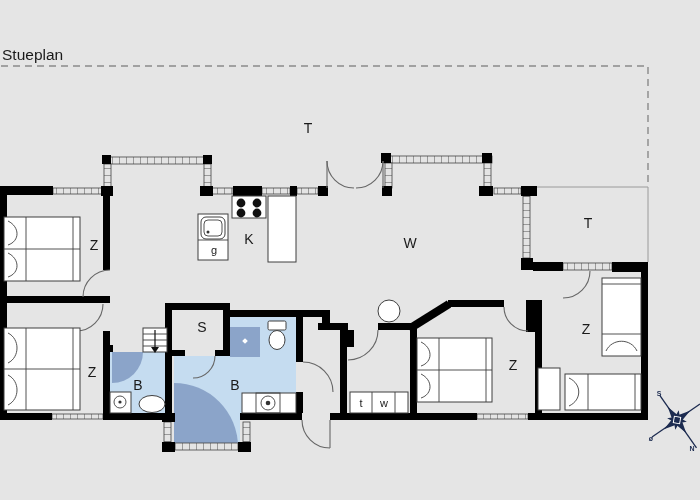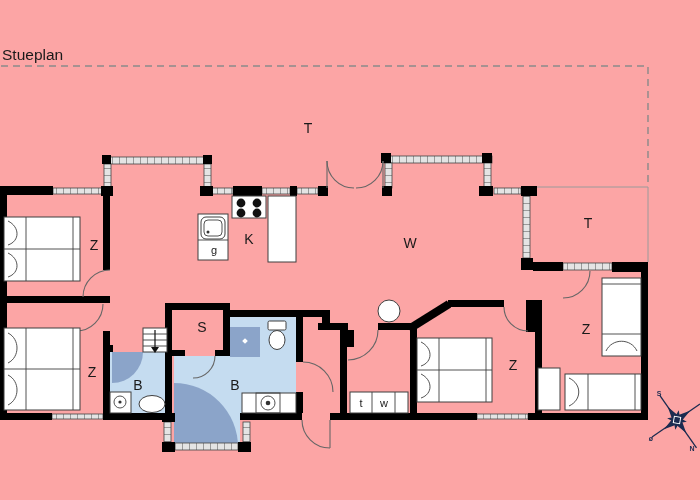--- a/index.html
+++ b/index.html
@@ -1,16 +1,16 @@
 <!DOCTYPE html>
 <html><head>
 <meta charset="utf-8">
 <style>
   html,body{margin:0;padding:0;background:#ffffff;}
-  .stage{position:relative;width:700px;height:500px;background:#fca5a5;overflow:hidden;}
+  .stage{position:relative;width:700px;height:500px;background:#e5e5e5;overflow:hidden;}
   svg{display:block;}
   .lbl{font-family:"Liberation Sans",sans-serif;fill:#1a1a1a;}
   .lbl-room{font-size:14px;}
   .lbl-small{font-size:11px;}
   .lbl-title{font-size:15.5px;}
   .lbl-compass{font-size:7px;font-weight:bold;fill:#1c2b50;}
   .wall{fill:#000;}
   .thin{stroke:#9a9a9a;stroke-width:1;fill:none;}
   .door{stroke:#666;stroke-width:1.1;fill:none;}
   .furn{fill:#fff;stroke:#3f3f3f;stroke-width:1;}

